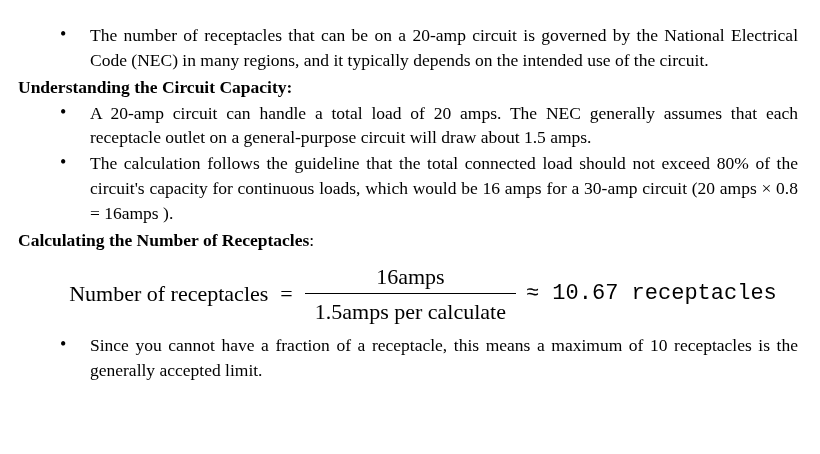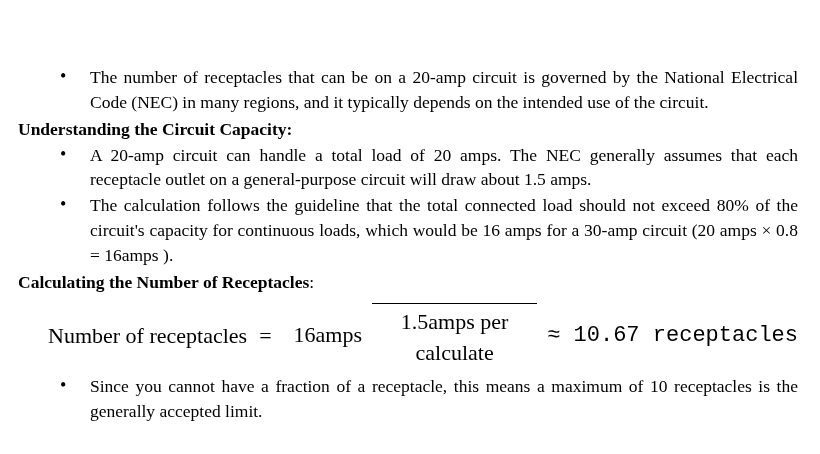--- a/index.html
+++ b/index.html
@@ -14,21 +14,20 @@
     color: #000000;
     font-size: 17.5px;
     line-height: 1.42;
     overflow: hidden;
   }
   .page {
     width: 820px;
     height: 374px;
     box-sizing: border-box;
     padding: 23px 22px 0 18px;
-    margin-top: 42px;
   }
   ul.bullets {
     list-style: none;
     margin: 0;
     padding: 0;
   }
   ul.bullets > li {
     position: relative;
     padding-left: 72px;
     margin: 0 0 1px 0;
@@ -67,21 +66,21 @@
     font-size: 22px;
   }
   .eq-label {
     white-space: nowrap;
   }
   .eq-eq {
     padding: 0 2px;
   }
   .frac {
     display: inline-flex;
-    flex-direction: row;
+    flex-direction: column;
     align-items: center;
     vertical-align: middle;
     text-align: center;
   }
   .frac .num {
     padding: 0 10px 1px 10px;
   }
   .frac .den {
     border-top: 1.3px solid #000;
     padding: 2px 10px 0 10px;

